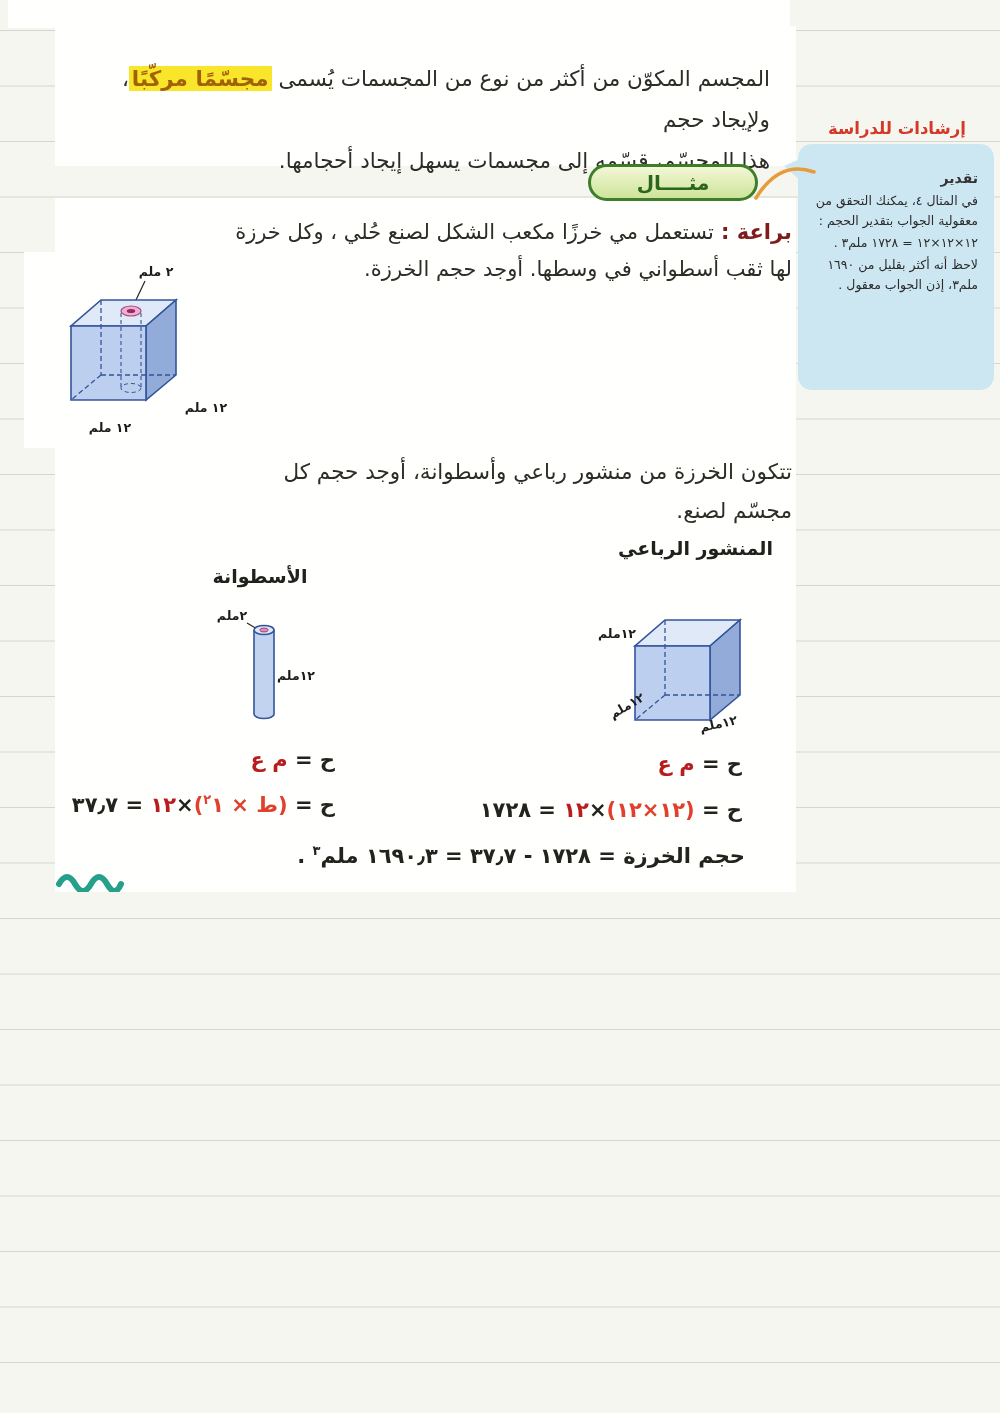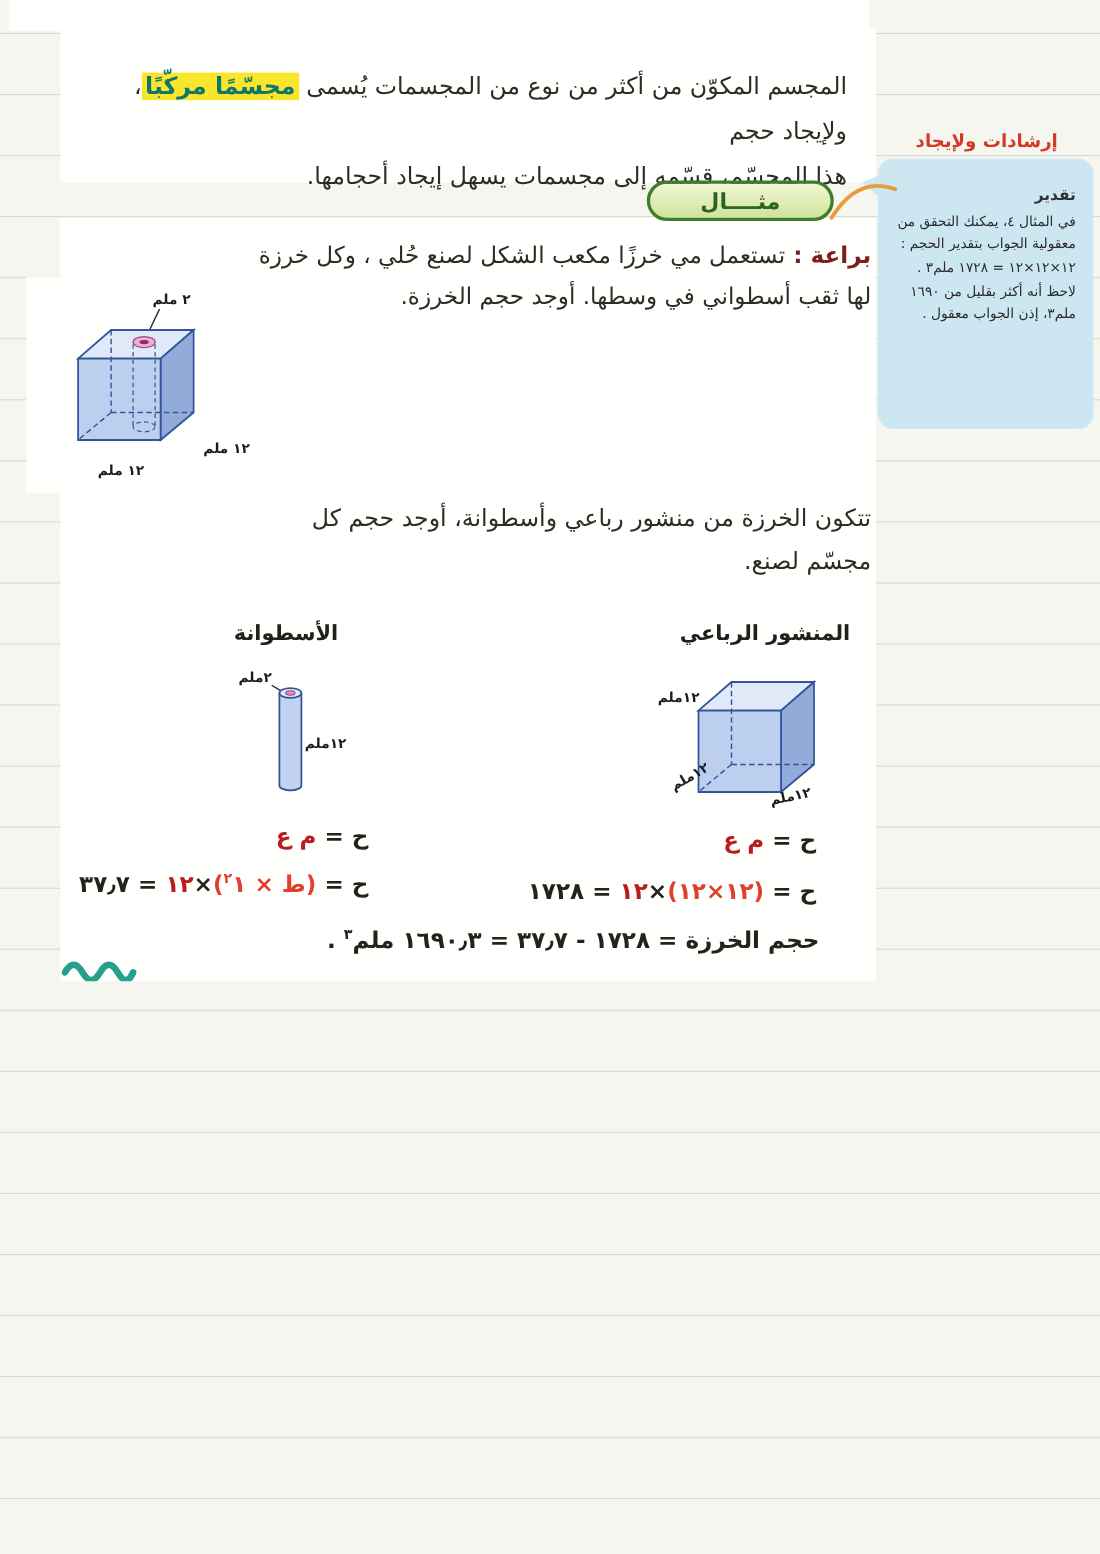--- a/index.html
+++ b/index.html
@@ -8,21 +8,21 @@
   .rules { position:absolute; inset:0;
            background-image:linear-gradient(#d6d6cf 0 1px, transparent 1px);
            background-size:100% 55.5px; background-position:0 30px; }
   .panel { position:absolute; background:#fffffd; }
   .top-strip { left:8px; top:0; width:782px; height:28px; }
   .intro-box { left:55px; top:26px; width:741px; height:140px; }
   .example-box { left:55px; top:198px; width:741px; height:694px; }
   .bead-box { left:24px; top:252px; width:210px; height:196px; }
 
   .intro-text { padding:32px 26px 0 20px; font-size:21.5px; line-height:41px; color:#2e2c26; text-align:right; }
-  .intro-text mark { background:#f9e62b; font-weight:bold; color:#0f766e; padding:0 3px; }
+  .intro-text mark { background:#f9e62b; font-weight:bold; color:#a16207; padding:0 3px; }
 
   .sidebar-title { position:absolute; left:803px; top:119px; width:188px; text-align:center;
                    color:#d43826; font-weight:bold; font-size:16.5px; }
   .sidebar { position:absolute; left:798px; top:144px; width:196px; height:246px;
              background:#cde7f2; border-radius:14px; padding:24px 16px 10px 12px;
              font-size:12.5px; line-height:20px; color:#2b2b2b; text-align:right; }
   .sidebar-tail { position:absolute; left:784px; top:158px; width:0; height:0;
                   border-top:8px solid transparent; border-bottom:16px solid transparent;
                   border-left:none; border-right:18px solid #cde7f2; }
   .sidebar-heading { font-weight:bold; font-size:14px; margin-bottom:3px; color:#333; }
@@ -37,21 +37,21 @@
 
   .lead { position:absolute; left:200px; top:214px; width:592px; font-size:21px; line-height:37px;
           color:#2e2c26; text-align:right; }
   .lead-label { color:#7f1d1d; font-weight:bold; }
 
   .mid-text { position:absolute; left:200px; top:452px; width:592px; font-size:21.5px; line-height:39px;
               color:#2e2c26; text-align:right; }
 
   .col-title { position:absolute; font-size:19px; font-weight:bold; color:#20201c; text-align:center; }
   .cyl-title { left:200px; top:565px; width:120px; }
-  .prism-title { left:608px; top:565px; width:175px; }
+  .prism-title { left:608px; top:537px; width:175px; }
 
   .fig { position:absolute; }
   .fig-bead { left:26px; top:256px; }
   .fig-cyl { left:210px; top:600px; }
   .fig-prism { left:595px; top:598px; }
 
   svg text { font-family:"DejaVu Sans", sans-serif; font-weight:bold; fill:#1c1c1c; font-size:12.5px; }
 
   .eq { position:absolute; font-size:21px; font-weight:bold; color:#23231e; text-align:right; direction:rtl; }
   .eq .red { color:#e0402c; }
@@ -76,21 +76,21 @@
   <div class="panel intro-box">
     <div class="intro-text">
       <span>المجسم المكوّن من أكثر من نوع من المجسمات يُسمى </span><mark>مجسّمًا مركّبًا</mark><span>، ولإيجاد حجم</span>
       <div>هذا المجسّم، قسّمه إلى مجسمات يسهل إيجاد أحجامها.</div>
     </div>
   </div>
 
   <div class="panel example-box"></div>
   <div class="panel bead-box"></div>
 
-  <div class="sidebar-title">إرشادات ولإيجاد</div>
+  <div class="sidebar-title">إرشادات للدراسة</div>
   <div class="sidebar-tail"></div>
   <div class="sidebar">
     <div class="sidebar-heading">تقدير</div>
     <p>في المثال ٤، يمكنك التحقق من معقولية الجواب بتقدير الحجم :</p>
     <p>١٢×١٢×١٢ = ١٧٢٨ ملم٣ .</p>
     <p>لاحظ أنه أكثر بقليل من ١٦٩٠ ملم٣، إذن الجواب معقول .</p>
   </div>
 
   <div class="example-badge">مثــــال</div>
   <svg class="swoosh" width="70" height="60" viewBox="0 0 70 60">

